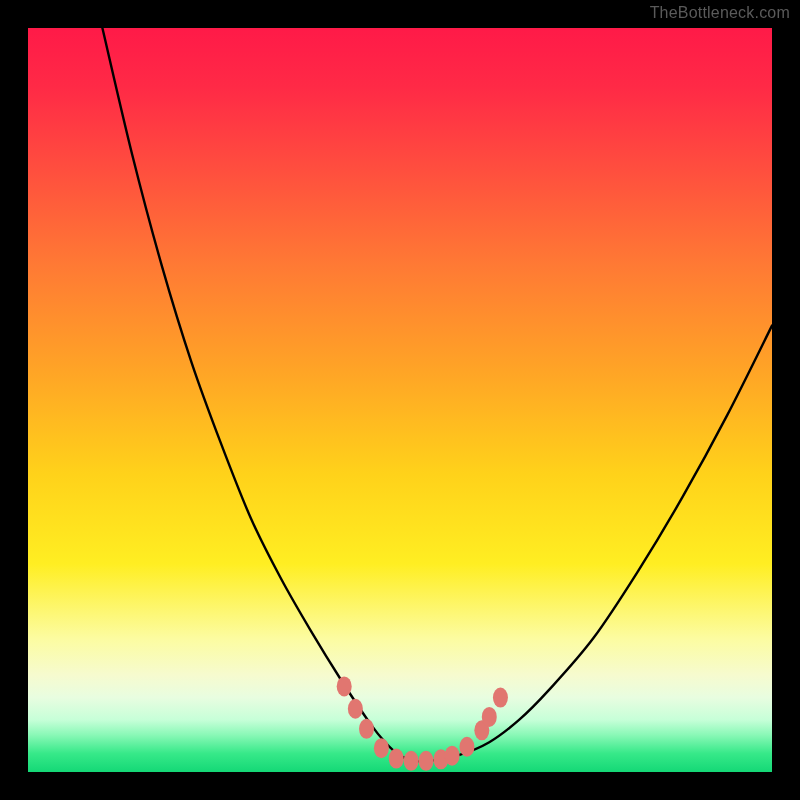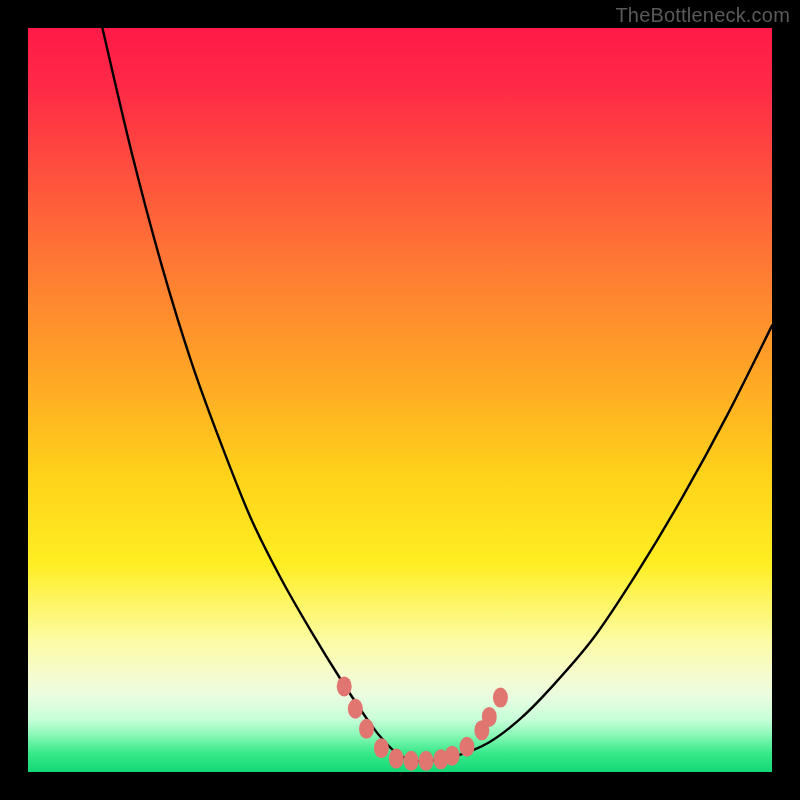--- a/index.html
+++ b/index.html
@@ -42,21 +42,21 @@
       #8af8b7 95%,
       #37e989 97.5%,
       #14d876 100%
     );
   }
   .watermark {
     position: absolute;
     top: 4px;
     right: 10px;
     color: #5a5a5a;
-    font-size: 20px;
+    font-size: 16px;
     letter-spacing: 0.2px;
     font-weight: 500;
     text-align: left;
     user-select: none;
   }
   svg.curve {
     position: absolute;
     top: 0;
     left: 0;
     width: 744px;

